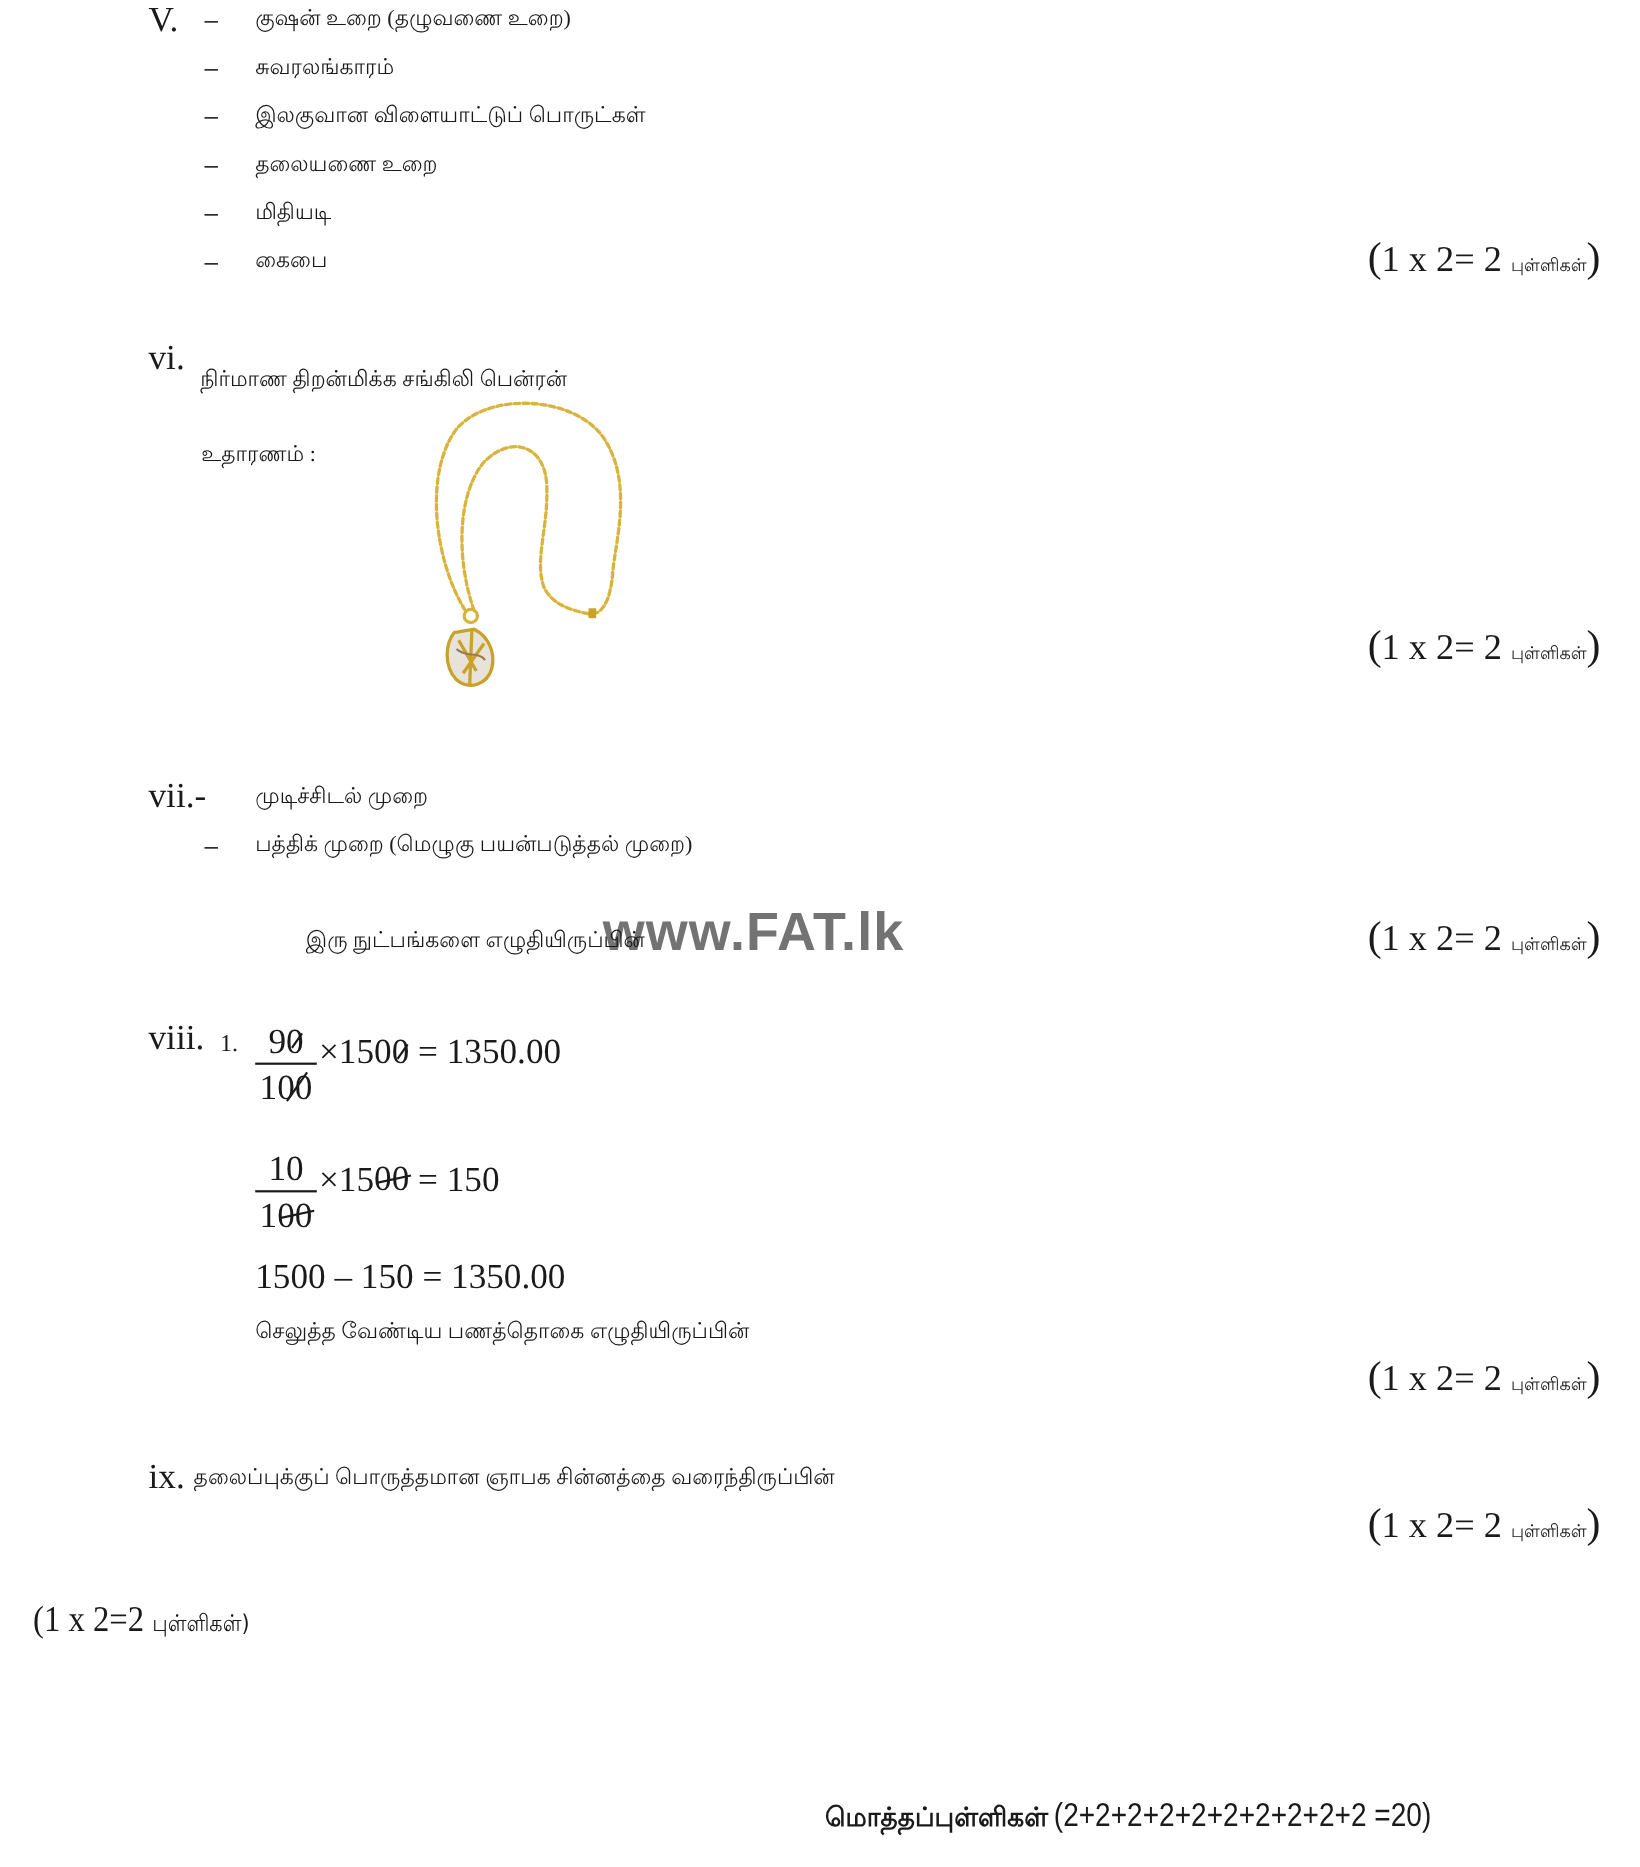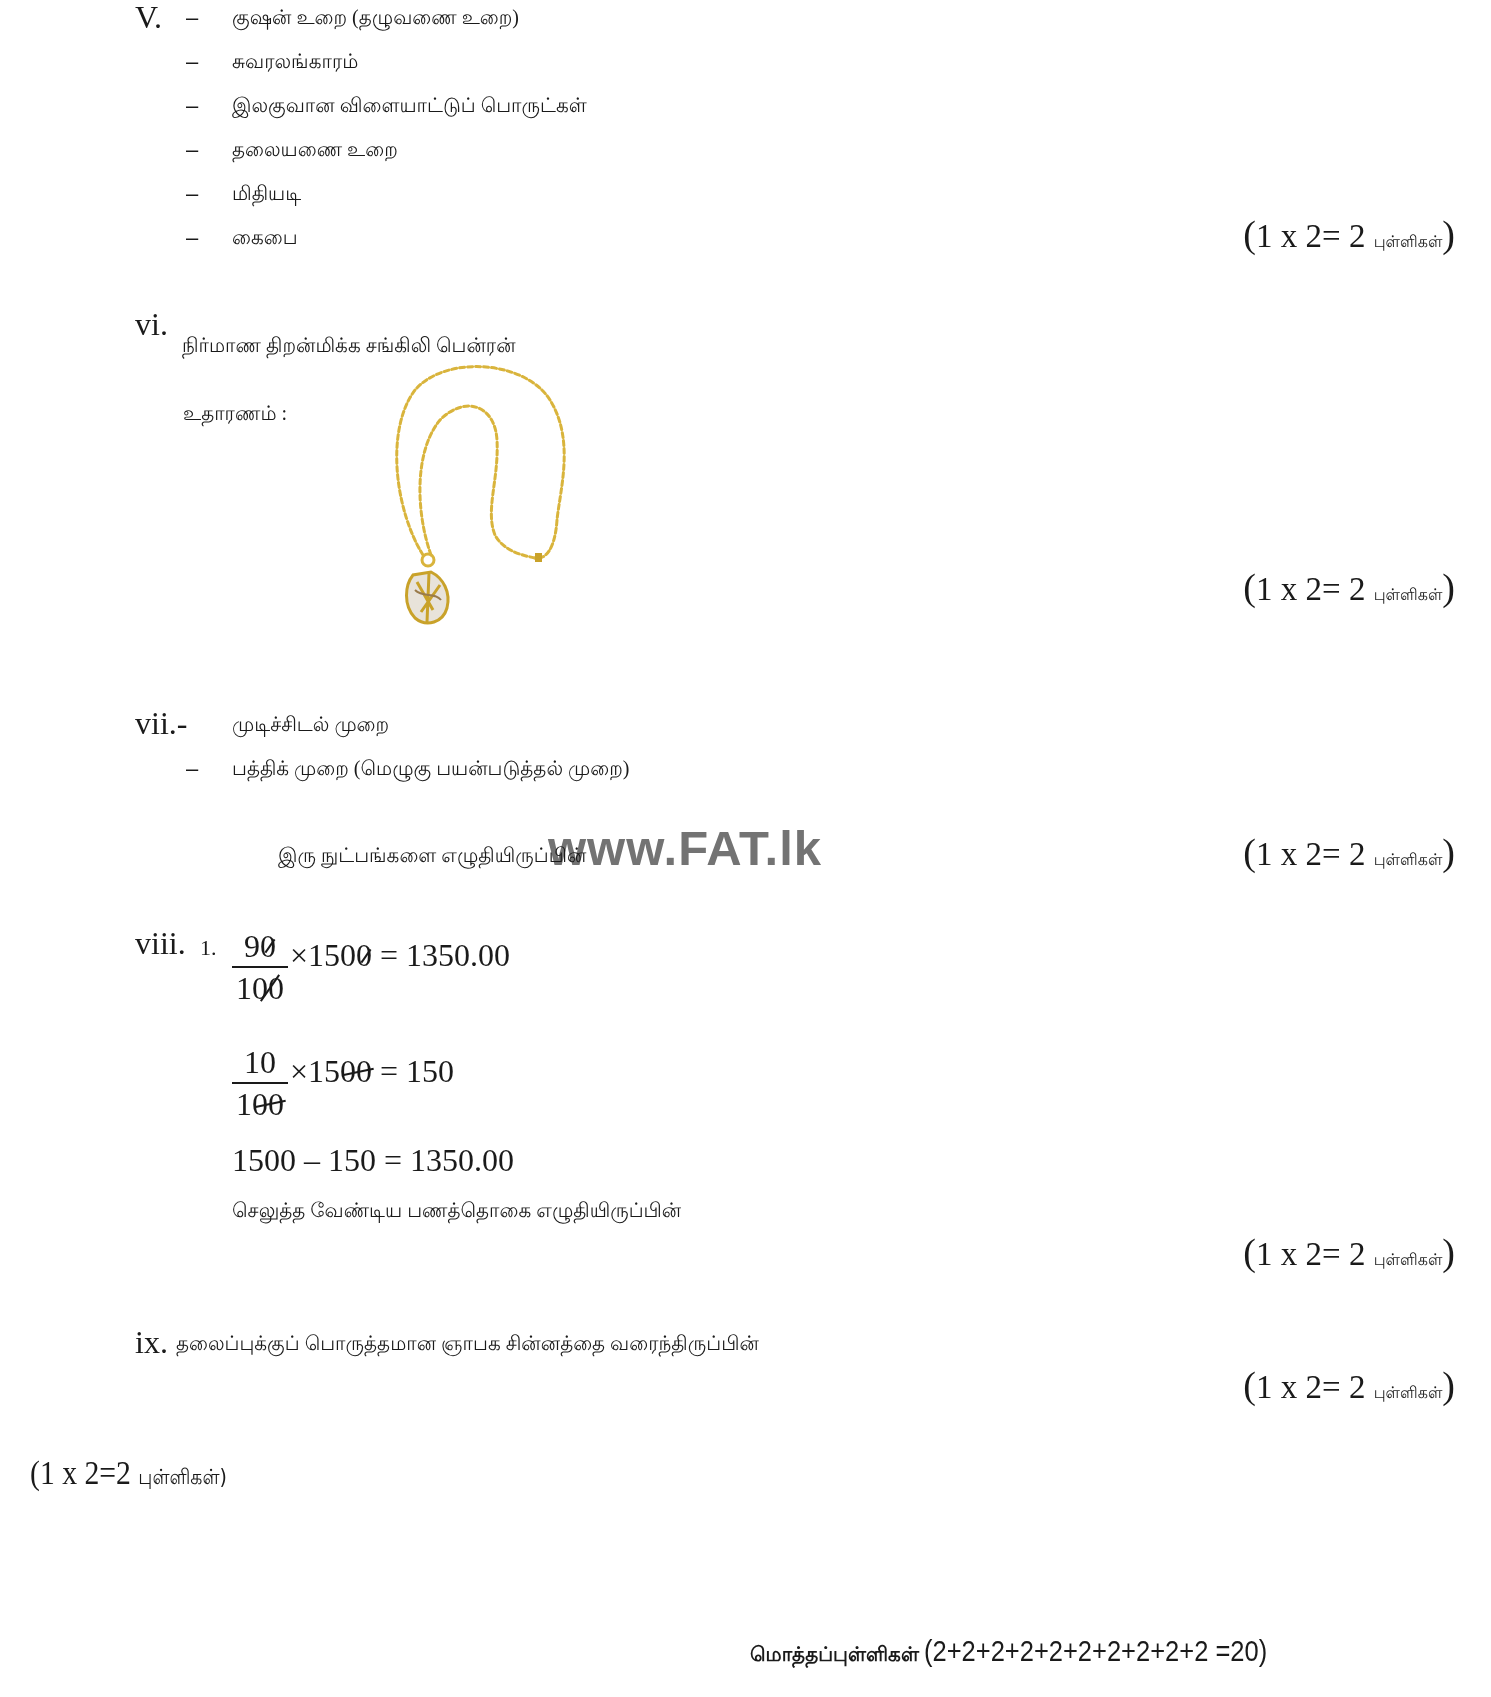--- a/index.html
+++ b/index.html
@@ -12,21 +12,21 @@
   .marks .word { font-family: "DejaVu Sans", sans-serif; font-size: 16px; }
   .marks .paren { font-size: 38px; font-weight: normal; }
   .math { font-family: "Liberation Serif", "DejaVu Serif", serif; font-size: 32px; line-height: 36px; }
   .frac { display: inline-block; vertical-align: middle; text-align: center; margin-right: 2px; margin-top: 16px; }
   .frac .num { display: block; border-bottom: 2px solid #1a1a1a; padding: 0 4px 2px; }
   .frac .den { display: block; padding: 2px 4px 0; }
   .struck { position: relative; display: inline-block; }
   .struck::after { content: ""; position: absolute; left: 2px; right: -2px; top: 48%; border-top: 2px solid #1a1a1a; transform: rotate(-55deg); }
   .struck.h::after { transform: rotate(-12deg); }
   .watermark { font-family: "Liberation Sans", sans-serif; font-weight: bold; font-size: 49px; color: #737373; letter-spacing: 1px; }
-  .total-label { font-family: "DejaVu Sans", sans-serif; font-weight: bold; font-size: 20px; }
+  .total-label { font-family: "DejaVu Sans", sans-serif; font-weight: bold; font-size: 24px; }
   .total-expr { font-family: "Liberation Sans", sans-serif; font-size: 30px; transform: scaleX(0.85); transform-origin: left; display: inline-block; }
   .overlap-wrap { position: absolute; left: 30px; top: 1455px; height: 44px; width: 900px; }
   .overlap-wrap .m1 { position: absolute; left: 0; top: 0; font-family: "Liberation Serif", serif; font-size: 33px; transform: scaleX(0.9); transform-origin: left; }
   .overlap-wrap .m1 .word { font-family: "DejaVu Sans", sans-serif; font-size: 21px; }
   .overlap-wrap .m2 { position: absolute; left: 133px; top: 6px; font-family: "DejaVu Sans", sans-serif; font-size: 22px; }
   .necklace { position: absolute; left: 385px; top: 360px; width: 210px; height: 280px; }
 </style>
 </head>
 <body>
 

